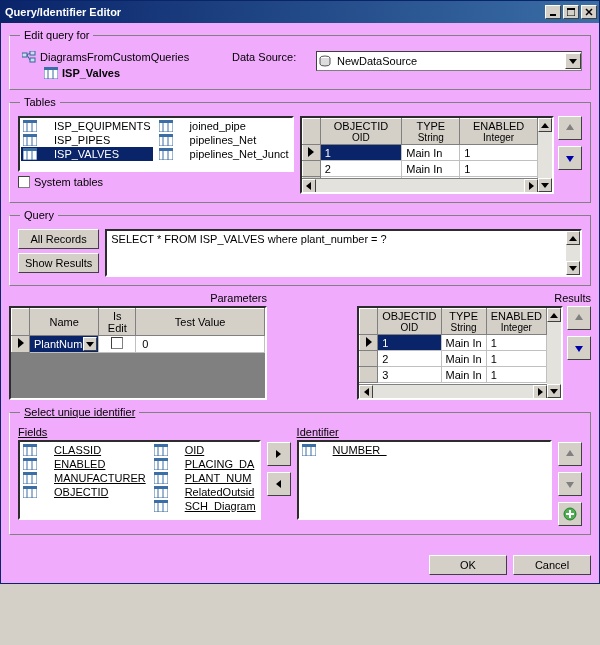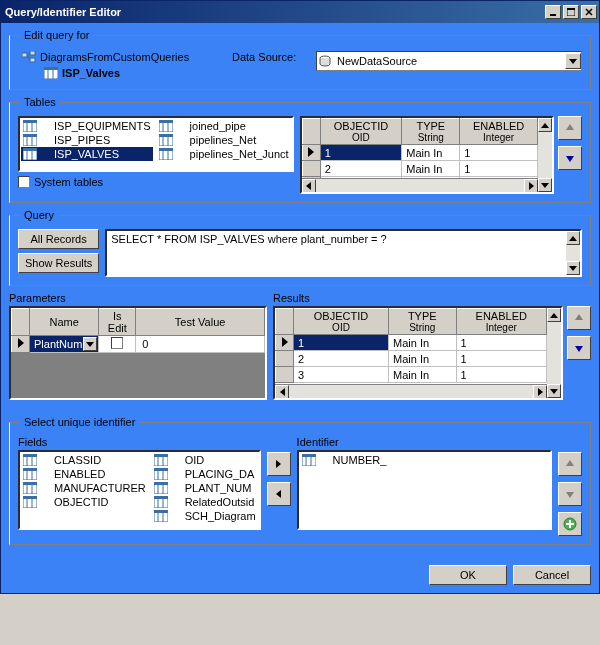--- a/index.html
+++ b/index.html
@@ -1,17 +1,17 @@
 <!DOCTYPE html>
 <html><head>
 <meta charset="utf-8">
 <style>
   * { box-sizing: border-box; font-family: Tahoma, Verdana, Segoe, sans-serif; font-size: 11px; }
   body { margin: 0; padding: 0; background: #d4d0c8; }
-  .window { width: 600px; border: 1px solid #0a246a; background: #3b82f6; }
+  .window { width: 600px; border: 1px solid #0a246a; background: #f0abfc; }
   .titlebar { height: 22px; background: linear-gradient(to right, #0a246a, #3a6ea5); color: #fff; display: flex; align-items: center; padding: 0 2px 0 4px; }
   .titlebar .title { flex: 1; font-weight: bold; }
   .titlebar .controls { display: flex; gap: 2px; }
   .tb-btn { width: 16px; height: 14px; background: #d4d0c8; border: 1px solid #fff; border-right-color: #404040; border-bottom-color: #404040; display: flex; align-items: center; justify-content: center; font-size: 9px; cursor: default; }
   .tb-btn svg { display: block; }
   .client { padding: 6px 8px 8px 8px; }
   fieldset { border: 1px solid #808080; border-left-color: #fff; border-top-color: #808080; margin: 0 0 6px 0; padding: 8px; position: relative; }
   fieldset > legend { padding: 0 4px; color: #000; margin-left: 2px; }
   .tree-row { display: flex; align-items: center; gap: 4px; line-height: 16px; }
   .tree { margin-left: 4px; }
@@ -45,21 +45,21 @@
   .hscroll .track { flex: 1; background: #e4e2dc; }
   .vscroll { width: 14px; background: #e4e2dc; display: flex; flex-direction: column; }
   .vscroll .arrow { height: 14px; background: #d4d0c8; border: 1px solid #fff; border-right-color: #404040; border-bottom-color: #404040; display: flex; align-items: center; justify-content: center; }
   .vscroll .track { flex: 1; }
   .query-body { display: flex; gap: 6px; align-items: flex-start; }
   .btn { background: #d4d0c8; border: 1px solid #fff; border-right-color: #404040; border-bottom-color: #404040; padding: 3px 6px; min-width: 78px; text-align: center; cursor: default; }
   .btn-col { display: flex; flex-direction: column; gap: 4px; }
   .textarea { flex: 1; display: flex; background: #fff; border: 2px inset #fff; border-top-color: #808080; border-left-color: #808080; height: 48px; }
   .textarea .text { flex: 1; padding: 2px 4px; white-space: pre-wrap; }
   .row2 { display: flex; gap: 6px; align-items: stretch; }
-  .panel { flex: 1; display: flex; flex-direction: column; }
+  .panel { flex: 1; display: flex; flex-direction: column; align-items: flex-end; }
   .panel > .plabel { margin-bottom: 2px; }
   .param-grid input[type="text"] { width: 100%; border: none; padding: 0 2px; font-size: 11px; background: transparent; }
   .select-ident .body { display: flex; gap: 6px; align-items: stretch; }
   .sub-panel { display: flex; flex-direction: column; }
   .sub-panel .plabel { margin-bottom: 2px; }
   .dlg-btns { display: flex; justify-content: flex-end; gap: 6px; margin-top: 20px; }
   .caret { width: 0; height: 0; border-left: 4px solid transparent; border-right: 4px solid transparent; border-top: 5px solid #000; }
   .caret.up { transform: rotate(180deg); }
   .arrow-r { width: 0; height: 0; border-top: 4px solid transparent; border-bottom: 4px solid transparent; border-left: 5px solid #000; }
   .arrow-l { width: 0; height: 0; border-top: 4px solid transparent; border-bottom: 4px solid transparent; border-right: 5px solid #000; }
@@ -393,21 +393,21 @@
             <div class="sq-btn">
                 <svg width="12" height="12">
                   <path d="M6 10 L10 4 L2 4 Z" fill="#0000aa"></path>
                 </svg>
               </div>
           </div>
         </div>
       </div>
     </div>
 
-    <fieldset class="select-ident" style="margin-top:16px;">
+    <fieldset class="select-ident" style="margin-top:6px;text-decoration:underline;">
       <legend>Select unique identifier</legend>
       <div class="body">
         <div class="sub-panel" style="flex:0 0 238px;">
           <span class="plabel">Fields</span>
           <div class="listbox" style="height:80px;">
             <div class="list-cols">
               <div class="list-col">
                   <div class="list-item">
                     <span class="icon-tbl"><svg width="14" height="12">
                         <rect x="0" y="0" width="14" height="12" fill="#fff" stroke="#3a6ea5"></rect>

